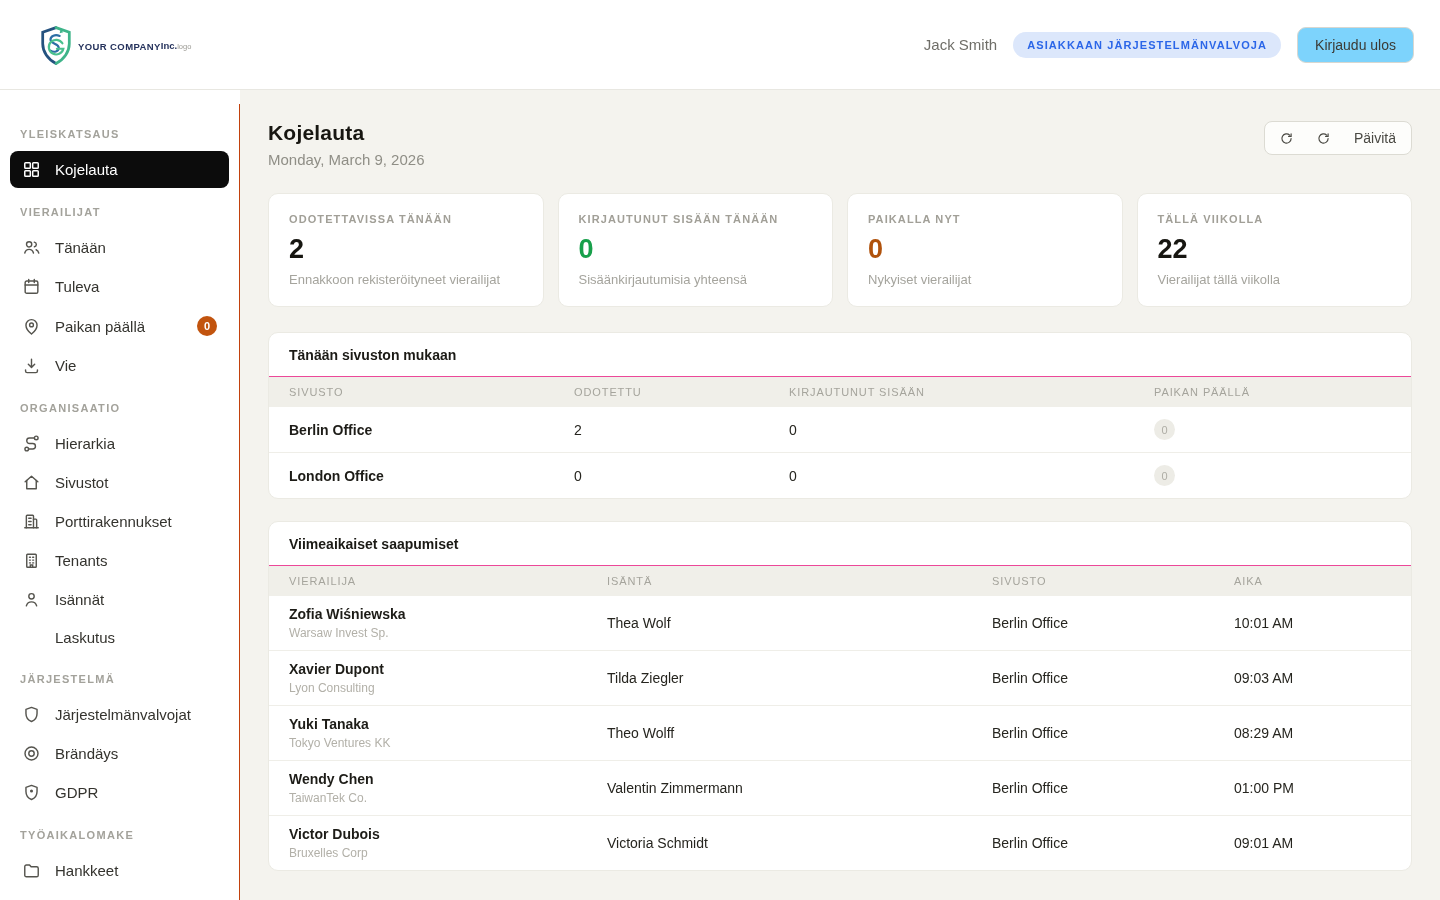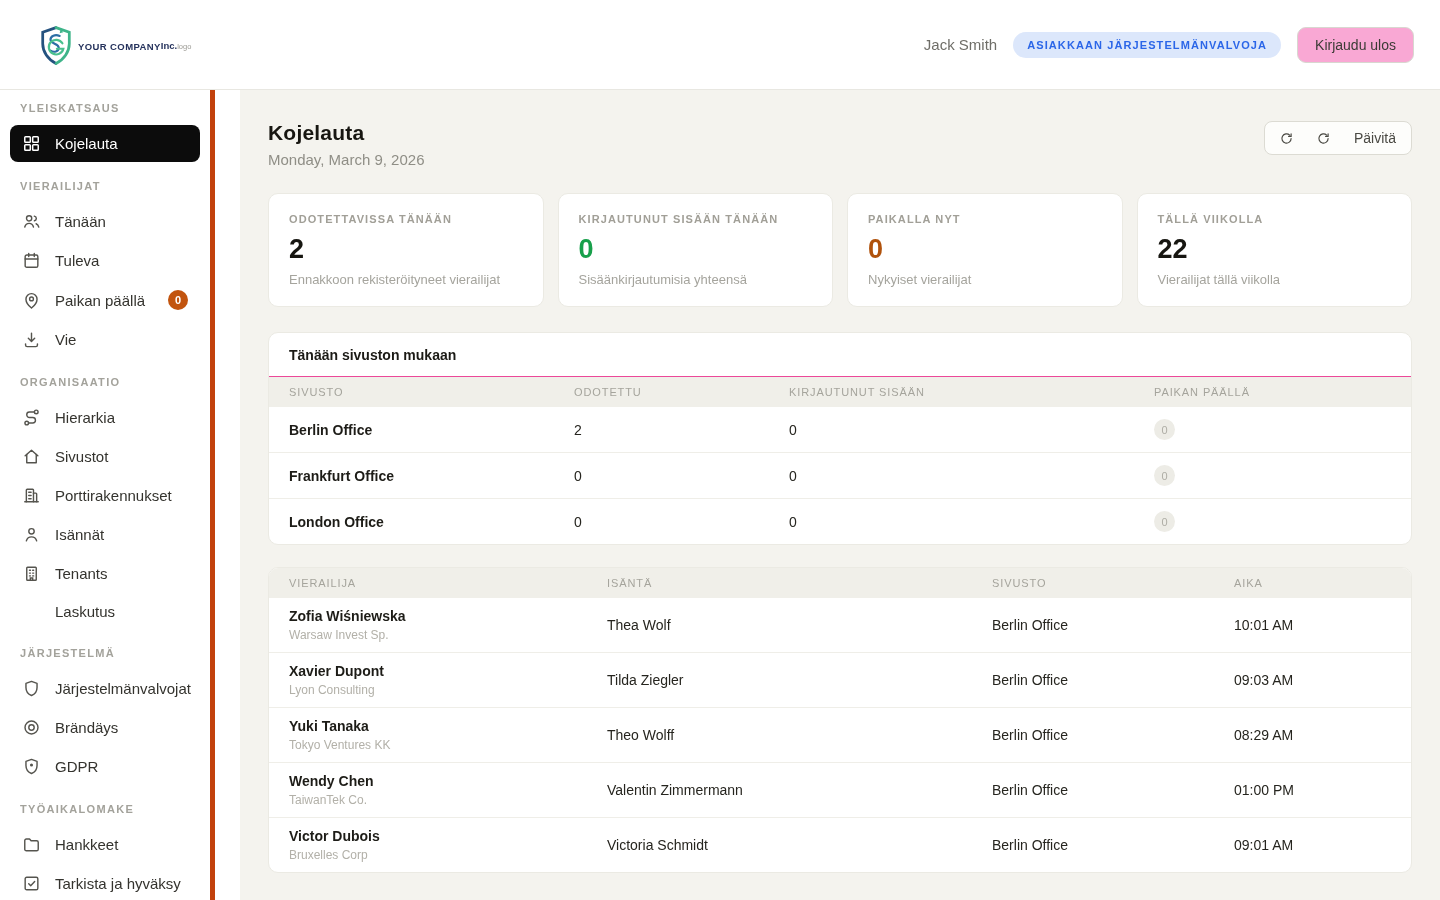--- a/index.html
+++ b/index.html
@@ -11,27 +11,27 @@
             border-bottom:1px solid #e8e7e1; display:flex; align-items:center;
             justify-content:space-between; padding:0 26px; z-index:20; }
   .logo-block { display:flex; flex-direction:row; align-items:center; margin-left:8px; margin-top:2px; }
   .logo-name { font-size:9.5px; font-weight:800; color:#25325c; letter-spacing:.4px; margin-top:1px; }
   .logo-inc  { font-size:9.5px; font-weight:800; color:#25325c; }
   .logo-sub  { font-size:7.5px; color:#9b9a94; margin-top:1px; }
   .top-right { display:flex; align-items:center; gap:16px; }
   .user-name { font-size:15px; color:#6f6e68; }
   .role-badge { background:#dce7fb; color:#2b66e8; font-size:11px; font-weight:700;
                 letter-spacing:1.1px; padding:7px 14px; border-radius:999px; }
-  .logout-btn { background:#f9a8d4; border:1px solid #d8d7d0; border-radius:9px;
+  .logout-btn { background:#7dd3fc; border:1px solid #d8d7d0; border-radius:9px;
                 padding:9px 17px; font-size:14px; color:#3c3b36; cursor:pointer;
                 font-family:inherit; }
 
   
-  .sidebar { position:fixed; top:78px; left:0; bottom:0; width:215px; background:#fff;
-             border-right:5px solid #c2410c; padding-top:8px; overflow:hidden; z-index:10; }
+  .sidebar { position:fixed; top:104px; left:0; bottom:0; width:240px; background:#fff;
+             border-right:1px solid #c2410c; padding-top:8px; overflow:hidden; z-index:10; }
   .section-label { padding:16px 20px 9px; font-size:11px; font-weight:700;
                    letter-spacing:1.3px; color:#a3a29b; }
   .side-item { display:flex; align-items:center; gap:14px; margin:2px 10px;
                padding:9px 12px; border-radius:8px; font-size:15px; color:#34332e;
                cursor:pointer; }
   .side-item .ic { width:19px; height:19px; flex:0 0 19px; color:#55544e; display:flex; }
   .side-item .ic svg { width:19px; height:19px; }
   .side-item.active { background:#0c0c0c; color:#fff; }
   .side-item.active .ic { color:#fff; }
   .side-badge { margin-left:auto; background:#c2540e; color:#fff; min-width:20px; height:20px;
@@ -184,34 +184,34 @@
           <path d="M14.5 9h3a1 1 0 0 1 1 1v10"></path>
           <path d="M3.5 20h17"></path>
           <path d="M8.5 8h3M8.5 12h3M8.5 16h3"></path>
         </svg>
     </span>
     <span>Porttirakennukset</span>
   </div>
   <div class="side-item">
     <span class="ic">
       <svg viewBox="0 0 24 24" fill="none" stroke="currentColor" stroke-width="1.8" stroke-linecap="round">
+          <rect x="6" y="4" width="12" height="16.5" rx="1"></rect>
+          <path d="M9.5 8h1.2M13.5 8h1.2M9.5 11.5h1.2M13.5 11.5h1.2M9.5 15h1.2M13.5 15h1.2M10.5 20.5v-2.8h3v2.8"></path>
+        </svg>
+    </span>
+    <span>Tenants</span>
+  </div>
+  <div class="side-item">
+    <span class="ic">
+      <svg viewBox="0 0 24 24" fill="none" stroke="currentColor" stroke-width="1.8" stroke-linecap="round">
           <circle cx="12" cy="8" r="3.4"></circle>
           <path d="M5.5 20c1-3.4 3.5-5 6.5-5s5.5 1.6 6.5 5"></path>
         </svg>
     </span>
     <span>Isännät</span>
-  </div>
-  <div class="side-item">
-    <span class="ic">
-      <svg viewBox="0 0 24 24" fill="none" stroke="currentColor" stroke-width="1.8" stroke-linecap="round">
-          <rect x="6" y="4" width="12" height="16.5" rx="1"></rect>
-          <path d="M9.5 8h1.2M13.5 8h1.2M9.5 11.5h1.2M13.5 11.5h1.2M9.5 15h1.2M13.5 15h1.2M10.5 20.5v-2.8h3v2.8"></path>
-        </svg>
-    </span>
-    <span>Tenants</span>
   </div>
   <div class="side-item">
     <span class="ic-spacer"></span>
     <span>Laskutus</span>
   </div>
 
   <div class="section-label">JÄRJESTELMÄ</div>
   <div class="side-item">
     <span class="ic">
       <svg viewBox="0 0 24 24" fill="none" stroke="currentColor" stroke-width="1.8" stroke-linejoin="round">
@@ -321,36 +321,31 @@
         </tr>
       </thead>
       <tbody>
         <tr>
           <td class="bold">Berlin Office</td>
           <td>2</td>
           <td>0</td>
           <td><span class="pill">0</span></td>
         </tr>
         <tr>
-          <td class="bold">Frankfurt Office</td>
-          <td>0</td>
-          <td>0</td>
-          <td><span class="pill">0</span></td>
-        </tr>
-        <tr>
           <td class="bold">London Office</td>
           <td>0</td>
           <td>0</td>
           <td><span class="pill">0</span></td>
         </tr>
       </tbody>
     </table>
   </div>
 
   <div class="card">
+    <div class="card-title">Viimeaikaiset saapumiset</div>
     <table class="arrivals">
       <colgroup>
           <col style="width:318px">
           <col style="width:385px">
           <col style="width:242px">
           <col>
         </colgroup>
       <thead>
         <tr>
           <th>VIERAILIJA</th>

